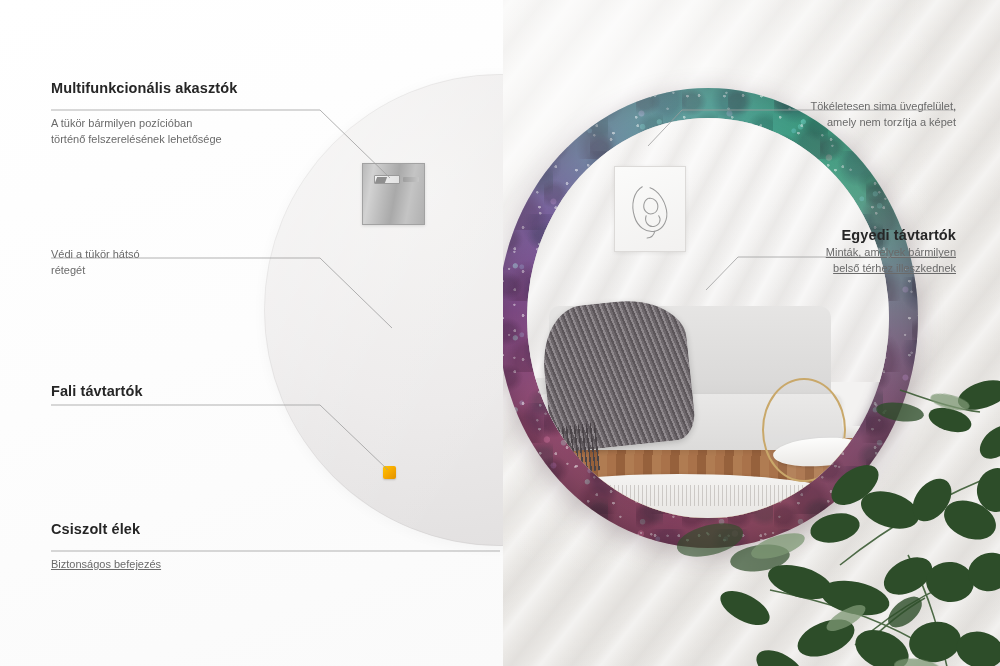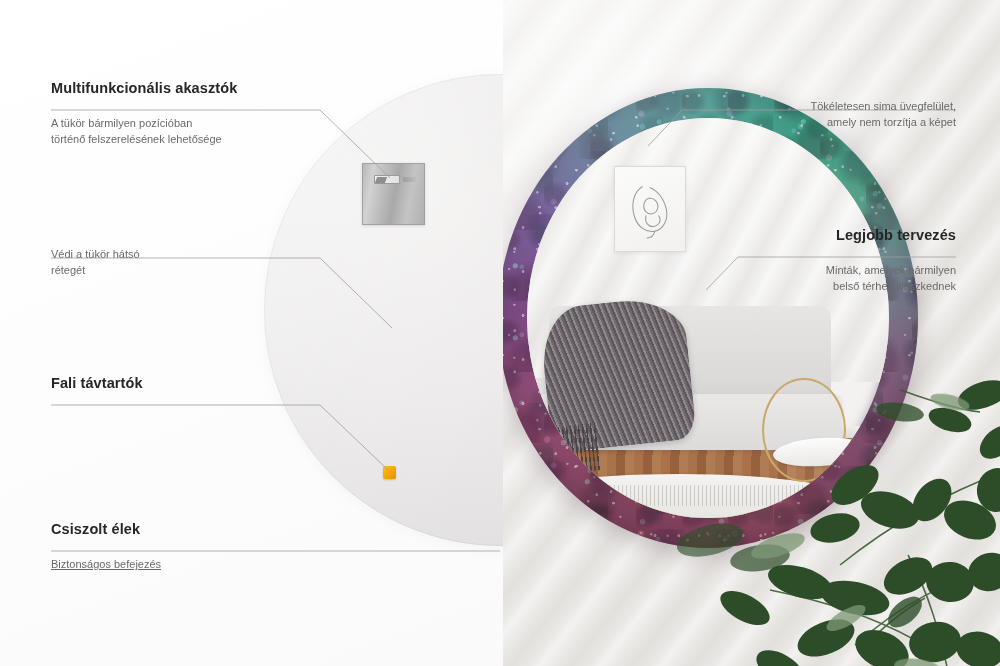--- a/index.html
+++ b/index.html
@@ -293,21 +293,21 @@
     margin-top:9px; white-space:pre-line;
   }
   .callout.right .c-title, .callout.right .c-body { text-align:right; }
 
   .leader { position:absolute; z-index:4; overflow:visible; }
   .leader line { stroke:#9e9e9e; stroke-width:1; opacity:0.8; }
 
   
   #co-hangers  { left:51px; top:80px;  width:270px; }
   #co-foil     { left:51px; top:228px; width:270px; }
-  #co-spacers  { left:51px; top:375px; width:270px; }
+  #co-spacers  { left:51px; top:383px; width:270px; }
   #co-edges    { left:51px; top:521px; width:449px; }
   #co-edges .c-body { white-space:nowrap;text-decoration:underline; }
 
   
   #co-quality  { right:44px; top:80px;  width:268px; }
   #co-design   { right:44px; top:227px; width:213px; }
 </style>
 </head>
 <body>
 
@@ -444,18 +444,18 @@
     <div class="c-title">Csiszolt élek</div>
     <div class="c-body" style="margin-top:19px;">Biztonságos befejezés</div>
   </div>
 
   <div class="callout right" id="co-quality">
     <div class="c-body" style="margin-top:19px;">Tökéletesen sima üvegfelület,
 amely nem torzítja a képet</div>
   </div>
 
   <div class="callout right" id="co-design">
-    <div class="c-title">Legjobb tervezés</div>
-    <div class="c-body" style="margin-top:19px;">Minták, amelyek bármilyen
+    <div class="c-title">Egyedi távtartók</div>
+    <div class="c-body" style="margin-top:1px;text-decoration:underline;">Minták, amelyek bármilyen
 belső térhez illeszkednek</div>
   </div>
 
 </div>
 
 </body></html>

